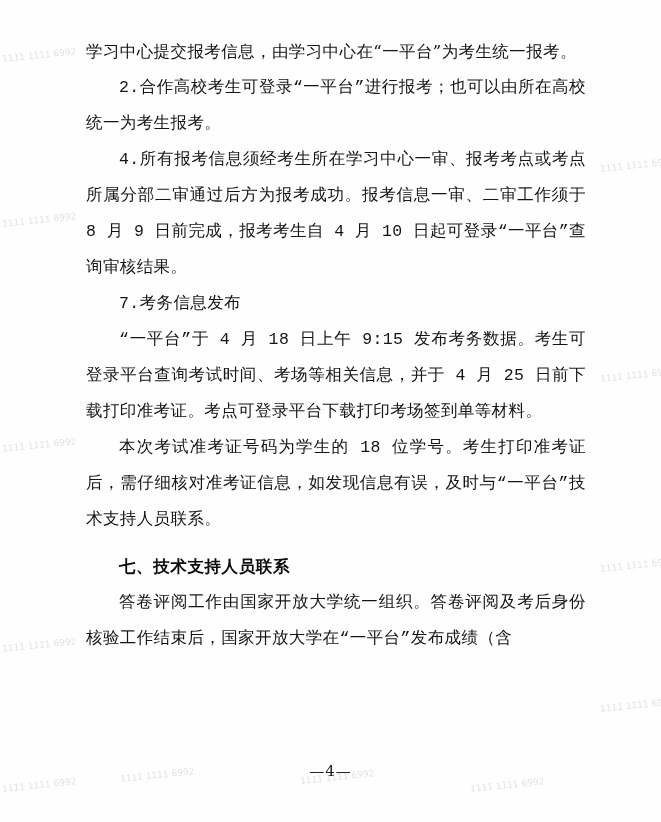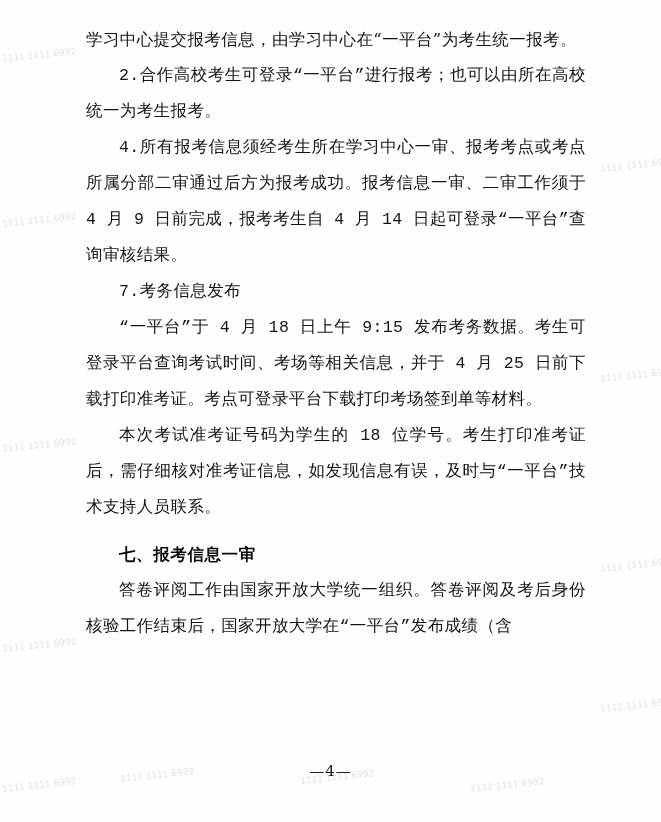--- a/index.html
+++ b/index.html
@@ -17,21 +17,21 @@
   .page {
     position: absolute;
     left: 0; top: 0;
     width: 661px;
     height: 822px;
     background: #fefefe;
   }
   .content {
     position: absolute;
     left: 86px;
-    top: 22px;
+    top: 34px;
     width: 500px;
   }
   .para {
     font-family: "DejaVu Serif", "Liberation Serif", serif;
     font-size: 16.5px;
     line-height: 36px;
     color: #141414;
     text-align: justify;
     text-justify: inter-ideograph;
     letter-spacing: 0.4px;
@@ -79,28 +79,28 @@
 </style>
 </head>
 <body>
 
 <div class="page">
 
   <div class="content">
 
     <p class="para">学习中心提交报考信息，由学习中心在“一平台”为考生统一报考。</p>
     <p class="para indent">2.合作高校考生可登录“一平台”进行报考；也可以由所在高校统一为考生报考。</p>
-    <p class="para indent">4.所有报考信息须经考生所在学习中心一审、报考考点或考点所属分部二审通过后方为报考成功。报考信息一审、二审工作须于 4 月 9 日前完成，报考考生自 4 月 14 日起可登录“一平台”查询审核结果。</p>
+    <p class="para indent">4.所有报考信息须经考生所在学习中心一审、报考考点或考点所属分部二审通过后方为报考成功。报考信息一审、二审工作须于 8 月 9 日前完成，报考考生自 4 月 10 日起可登录“一平台”查询审核结果。</p>
     <p class="para indent">7.考务信息发布</p>
     <p class="para indent">“一平台”于 4 月 18 日上午 9:15 发布考务数据。考生可登录平台查询考试时间、考场等相关信息，并于 4 月 25 日前下载打印准考证。考点可登录平台下载打印考场签到单等材料。</p>
     <p class="para indent">本次考试准考证号码为学生的 18 位学号。考生打印准考证后，需仔细核对准考证信息，如发现信息有误，及时与“一平台”技术支持人员联系。</p>
 
     <div class="spacer-sm"></div>
 
-    <p class="heading">七、报考信息一审</p>
+    <p class="heading">七、技术支持人员联系</p>
 
     <p class="para indent">答卷评阅工作由国家开放大学统一组织。答卷评阅及考后身份核验工作结束后，国家开放大学在“一平台”发布成绩（含</p>
 
   </div>
 
   <div class="footer">—4—</div>
 
   <div id="wm-layer">
       <div class="wm rot" style="left: 2px; top: 50px;">1111 1111 6992</div>
       <div class="wm rot" style="left: 2px; top: 215px;">1111 1111 6992</div>

